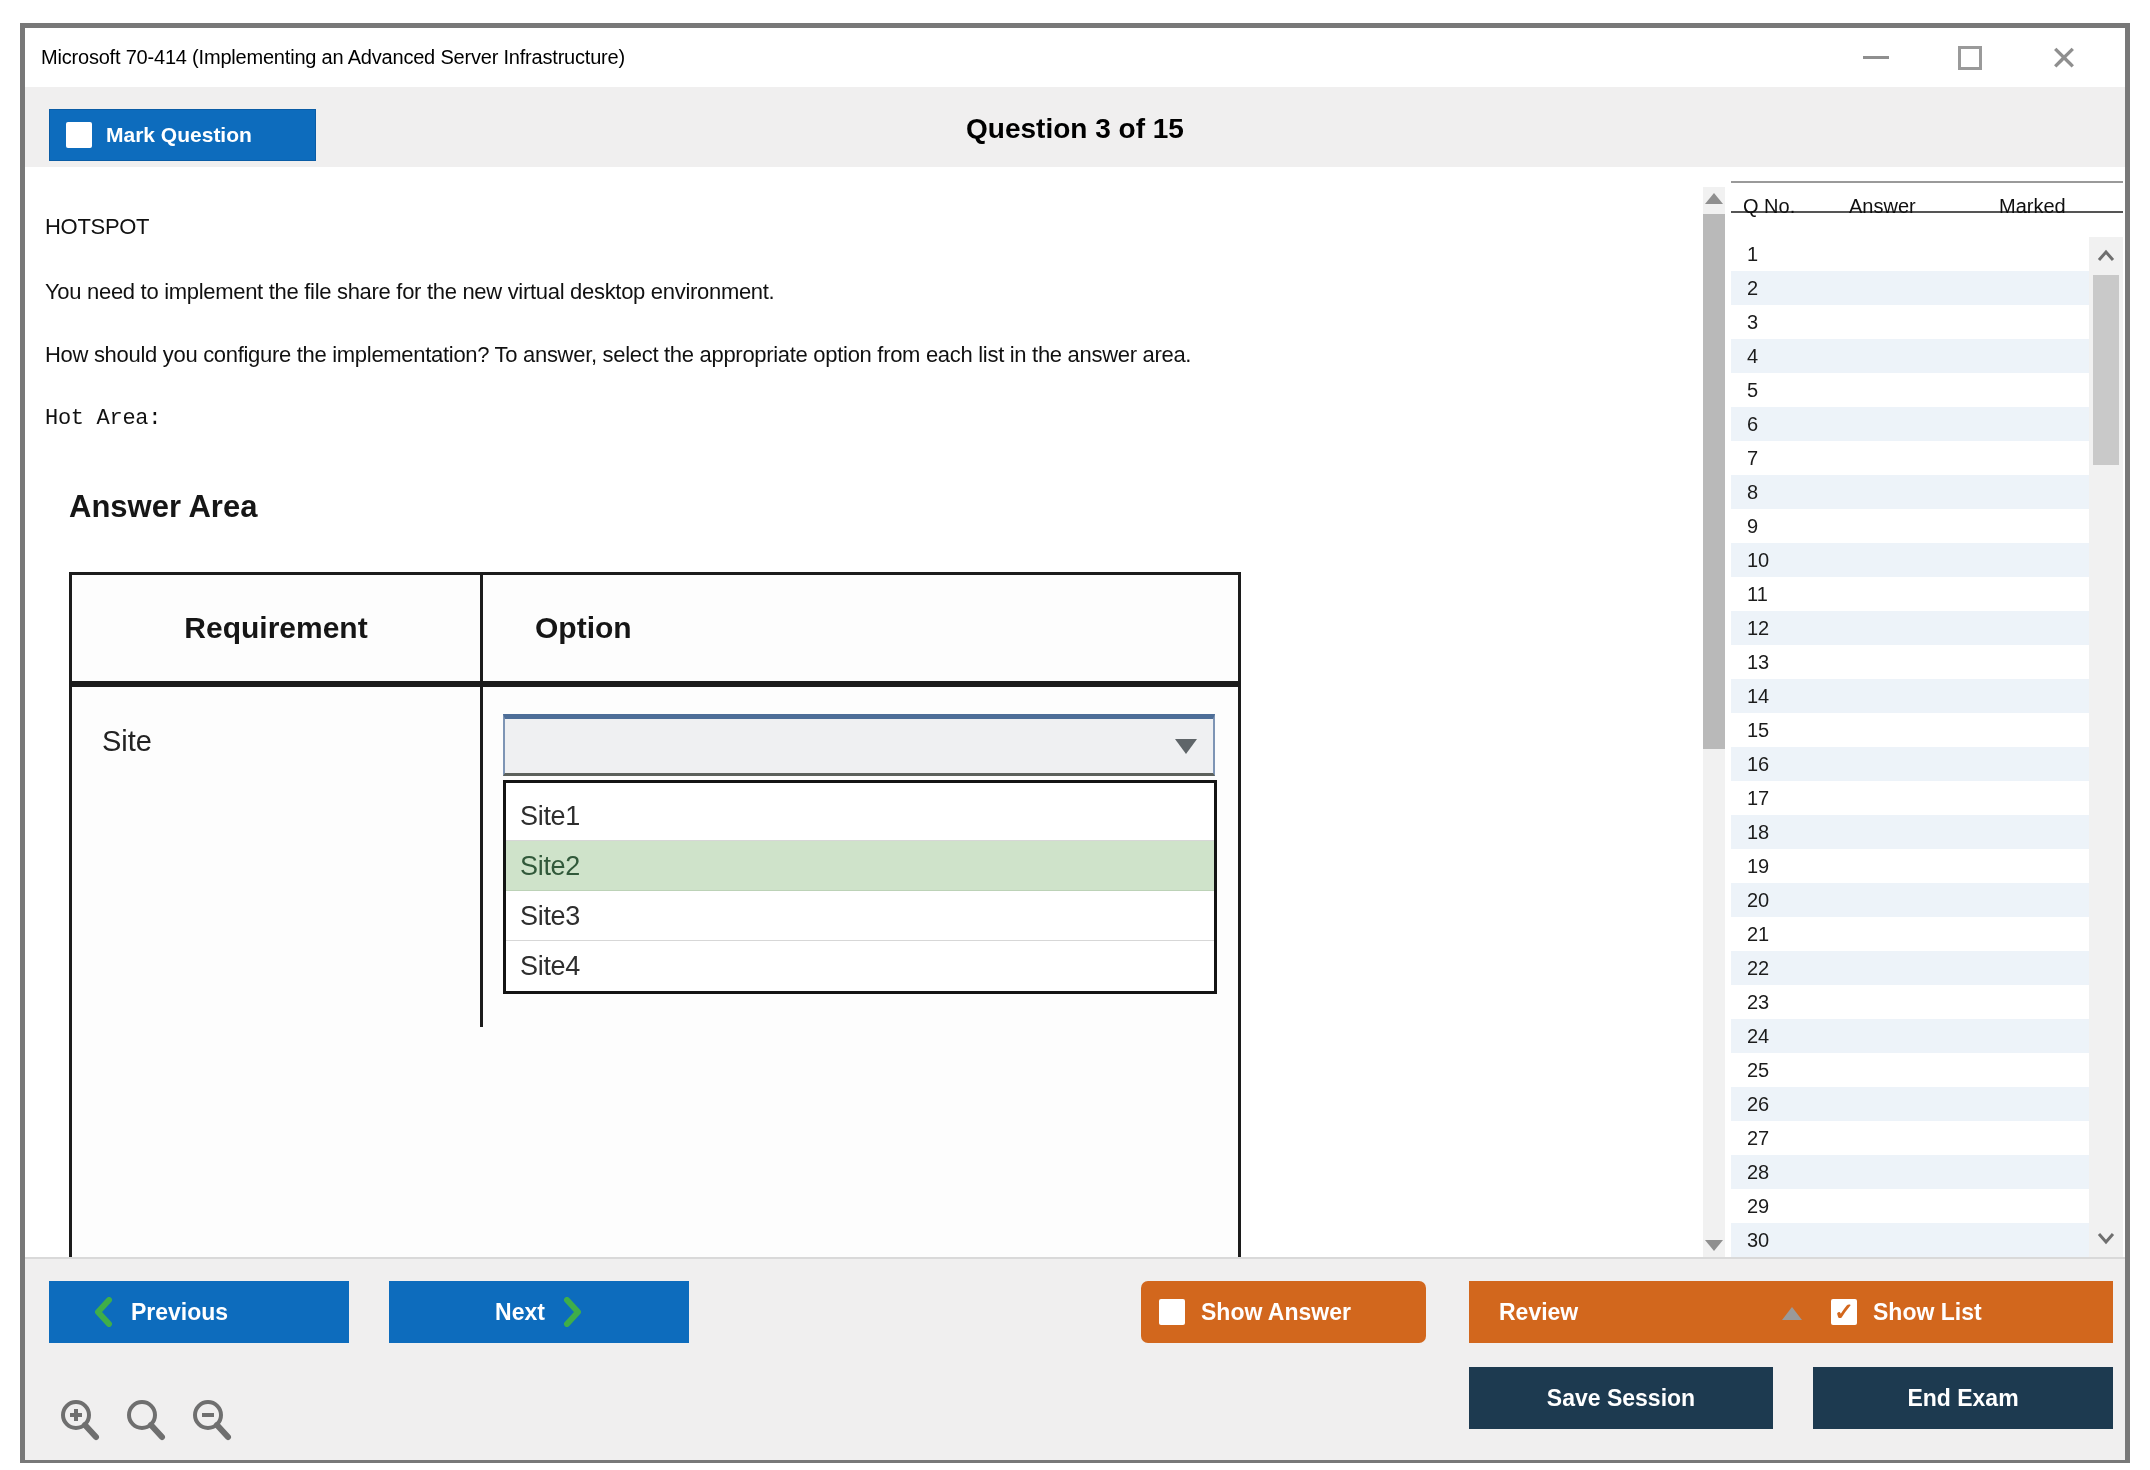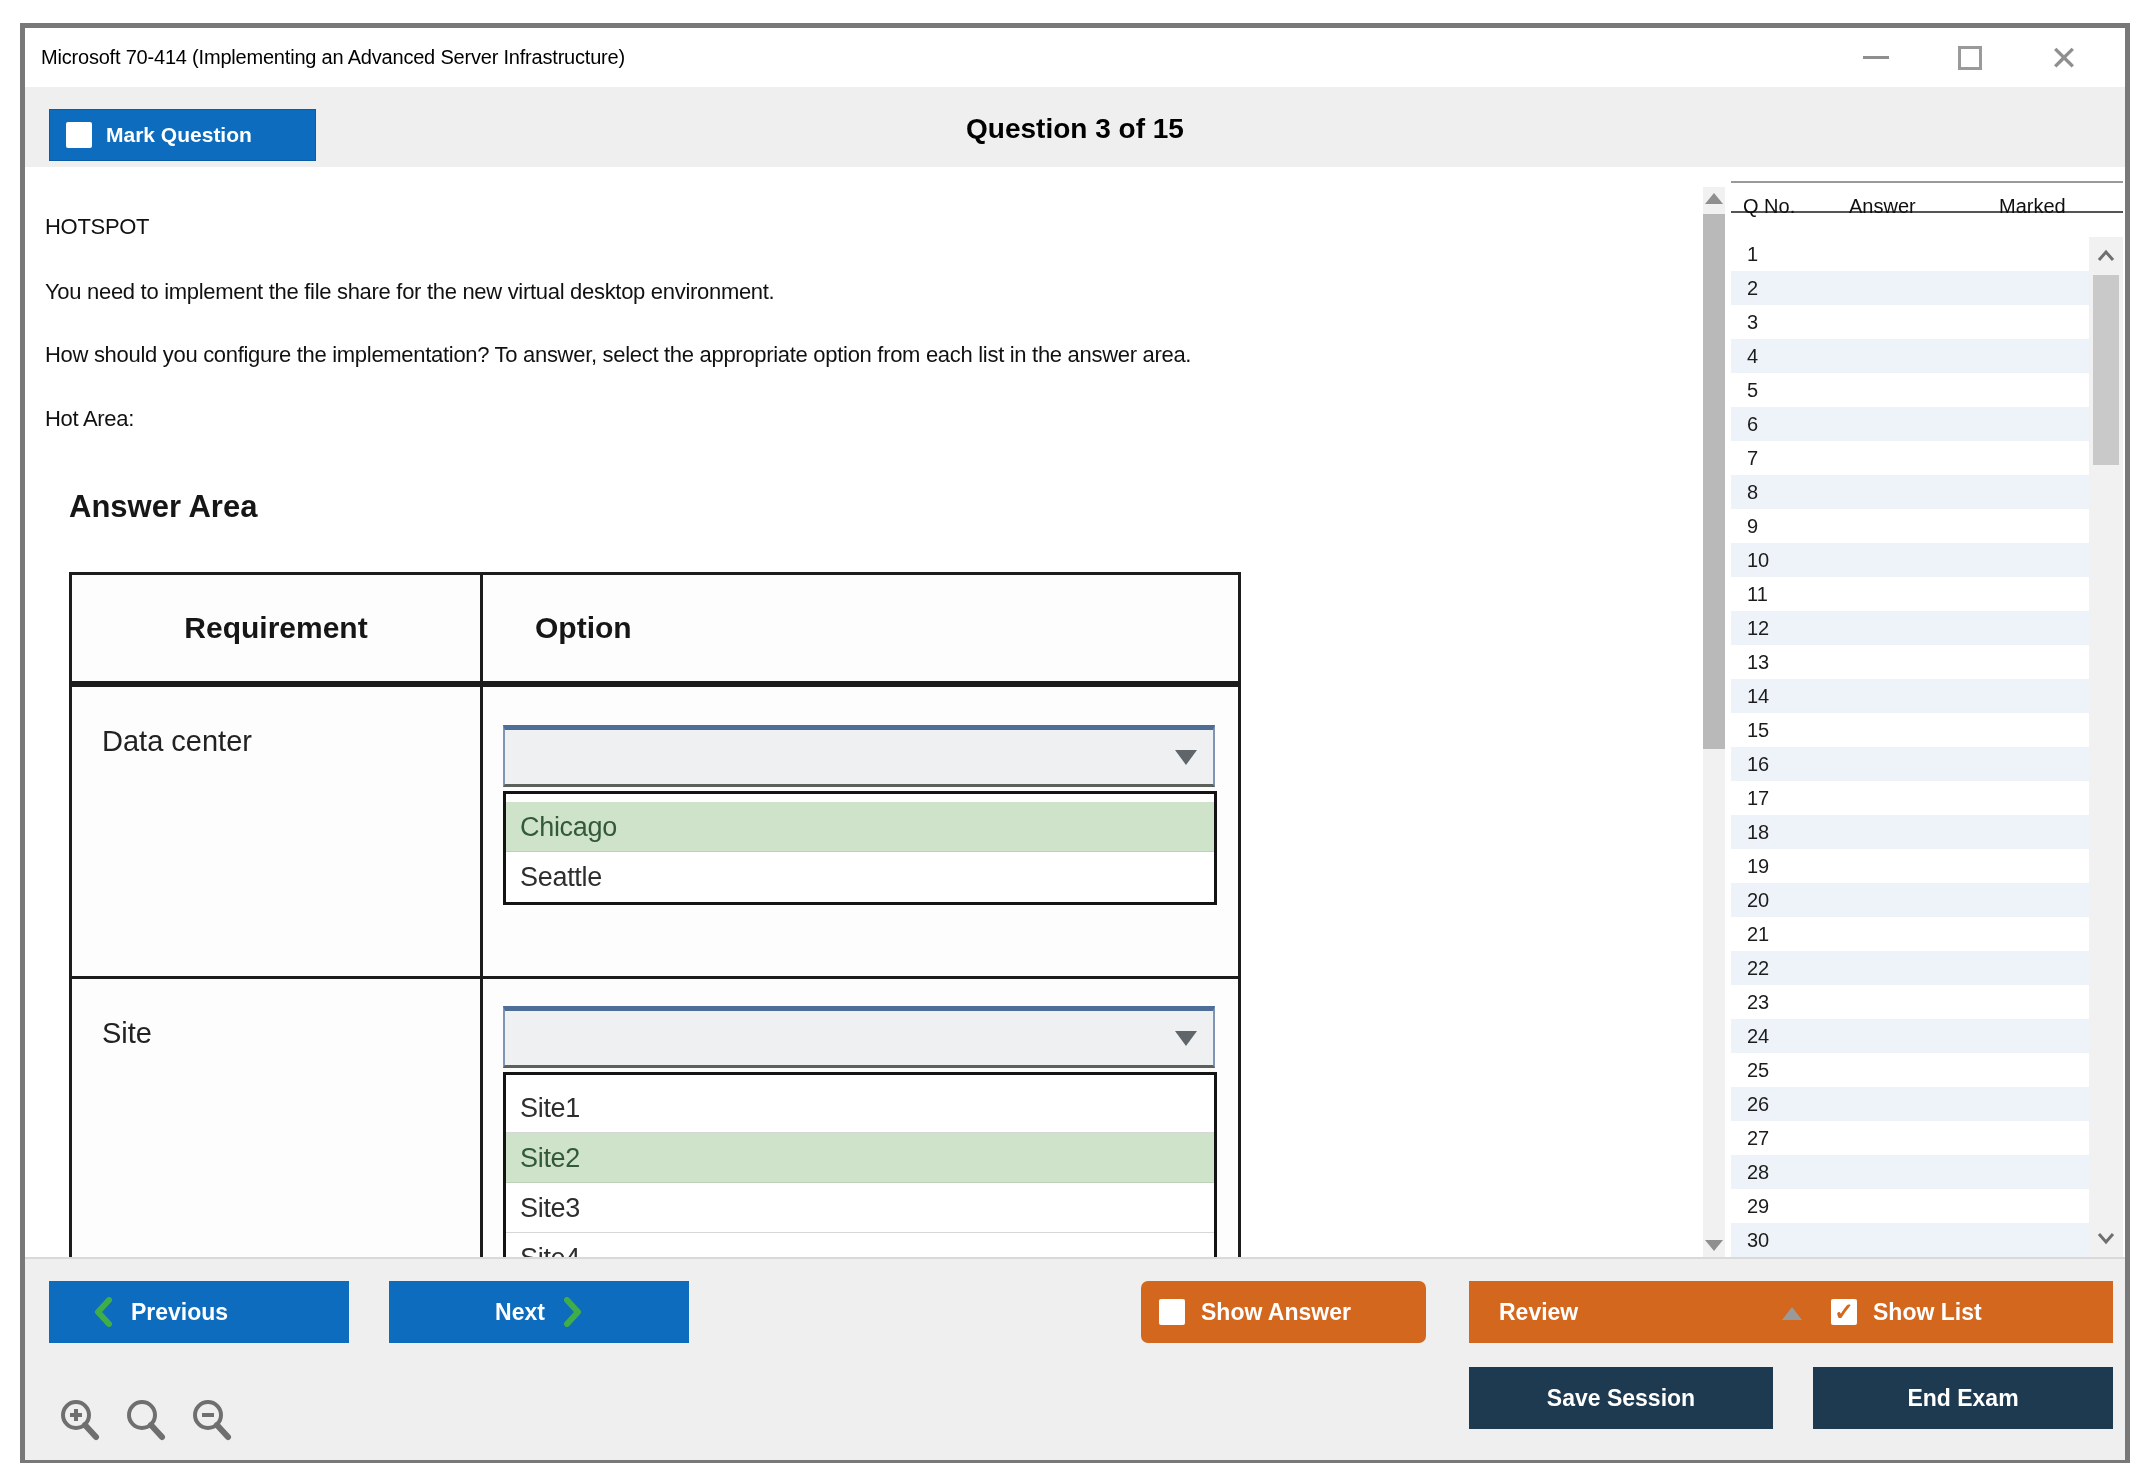--- a/index.html
+++ b/index.html
@@ -32,21 +32,21 @@
   .q-counter { position:absolute; left:0; top:0; width:2100px; height:80px; text-align:center;
     line-height:84px; font-size:28px; font-weight:bold; color:#000; }
 
   
   .content { position:absolute; left:0; top:139px; width:2100px; height:1090px;
     background:#ffffff; overflow:hidden; }
   .qtext { position:absolute; left:20px; font-size:22px; color:#111; letter-spacing:-0.3px; }
   .t-hotspot { top:47px; }
   .t-p1 { top:112px; }
   .t-p2 { top:175px; }
-  .t-hotarea { top:239px; }
+  .t-hotarea { top:239px;font-family:Liberation Mono, monospace; }
   .aa-title { position:absolute; left:44px; top:322px; font-size:31px; font-weight:bold; color:#161616; }
 
   
   .aa-table { position:absolute; left:44px; top:405px; width:1172px; height:760px;
     border:3px solid #1c1c1c; background:#fdfdfd; }
   .aa-head { display:flex; height:112px; border-bottom:6px solid #1c1c1c; }
   .aa-col1 { width:411px; border-right:3px solid #1c1c1c; }
   .aa-col2 { flex:1; }
   .aa-head .aa-col1 { display:flex; align-items:center; justify-content:center;
     font-size:30px; font-weight:bold; color:#161616; }
@@ -160,32 +160,20 @@
     <div class="qtext t-hotspot">HOTSPOT</div>
     <div class="qtext t-p1">You need to implement the file share for the new virtual desktop environment.</div>
     <div class="qtext t-p2">How should you configure the implementation? To answer, select the appropriate option from each list in the answer area.</div>
     <div class="qtext t-hotarea">Hot Area:</div>
     <div class="aa-title">Answer Area</div>
 
     <div class="aa-table">
       <div class="aa-head">
         <div class="aa-col1">Requirement</div>
         <div class="aa-col2">Option</div>
-      </div>
-      <div class="aa-row aa-row1">
-        <div class="aa-col1 req-label">Data center</div>
-        <div class="aa-col2 opt-cell">
-          <div class="combo combo1">
-            <div class="arrow"></div>
-          </div>
-          <div class="opt-list opt-list1">
-              <div class="opt hl">Chicago</div>
-              <div class="opt">Seattle</div>
-            </div>
-        </div>
       </div>
       <div class="aa-row aa-row2">
         <div class="aa-col1 req-label">Site</div>
         <div class="aa-col2 opt-cell">
           <div class="combo combo2">
             <div class="arrow"></div>
           </div>
           <div class="opt-list opt-list2">
               <div class="opt">Site1</div>
               <div class="opt hl">Site2</div>

